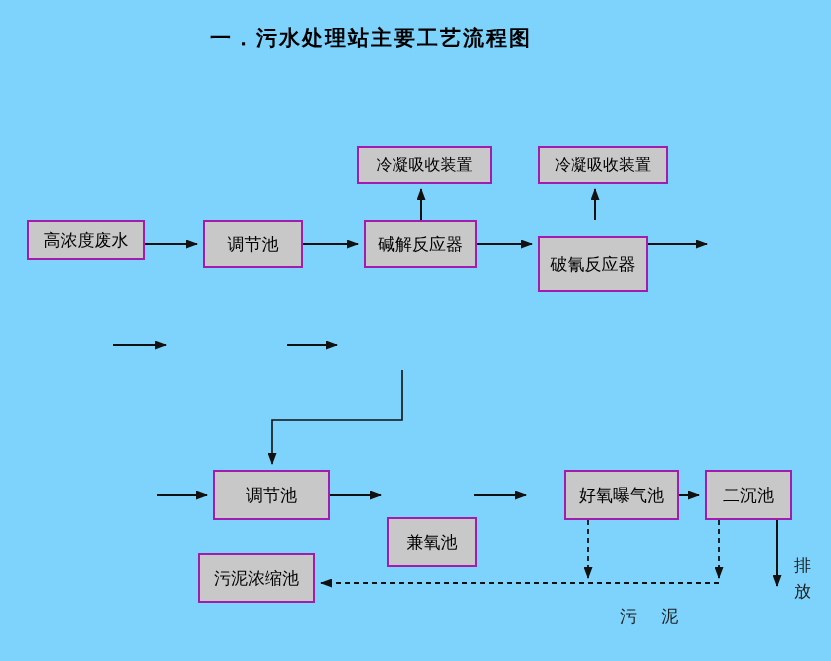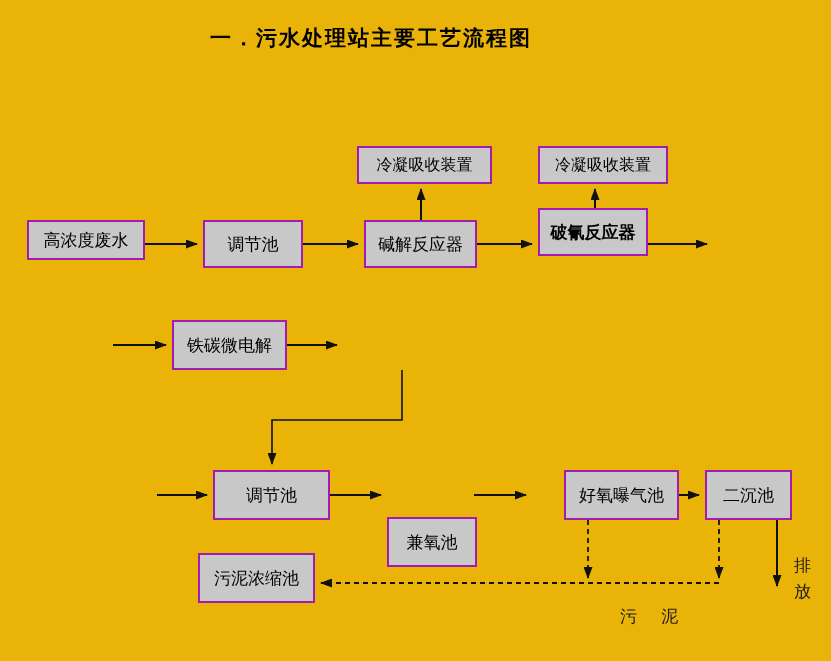--- a/index.html
+++ b/index.html
@@ -1,19 +1,19 @@
 <!DOCTYPE html>
 <html><head>
 <meta charset="utf-8">
 <style>
   html,body{margin:0;padding:0;background:#ffffff;}
   .canvas{
     position:relative;
     width:831px;height:661px;
-    background:#eab308;
+    background:#7dd3fc;
     font-family:"Liberation Serif","DejaVu Serif",serif;
     overflow:hidden;
   }
   .title{
     position:absolute;
     left:210px;top:24px;
     font-family:"Liberation Sans","DejaVu Sans",sans-serif;
     font-size:21px;
     font-weight:bold;
     color:#000000;
@@ -96,27 +96,24 @@
 
   <div class="node" style="left:27px;top:220px;width:118px;height:40px;">
     <span>高浓度废水</span>
   </div>
   <div class="node" style="left:203px;top:220px;width:100px;height:48px;">
     <span>调节池</span>
   </div>
   <div class="node" style="left:364px;top:220px;width:113px;height:48px;">
     <span>碱解反应器</span>
   </div>
-  <div class="node" style="left:538px;top:208px;width:110px;height:48px;font-weight:bold;">
+  <div class="node" style="left:538px;top:236px;width:110px;height:56px;">
     <span>破氰反应器</span>
   </div>
 
-  <div class="node" style="left:172px;top:320px;width:115px;height:50px;">
-    <span>铁碳微电解</span>
-  </div>
 
   <div class="node" style="left:213px;top:470px;width:117px;height:50px;">
     <span>调节池</span>
   </div>
   <div class="node" style="left:387px;top:470px;width:90px;height:50px;margin-top:47px;">
     <span>兼氧池</span>
   </div>
   <div class="node" style="left:564px;top:470px;width:115px;height:50px;">
     <span>好氧曝气池</span>
   </div>

